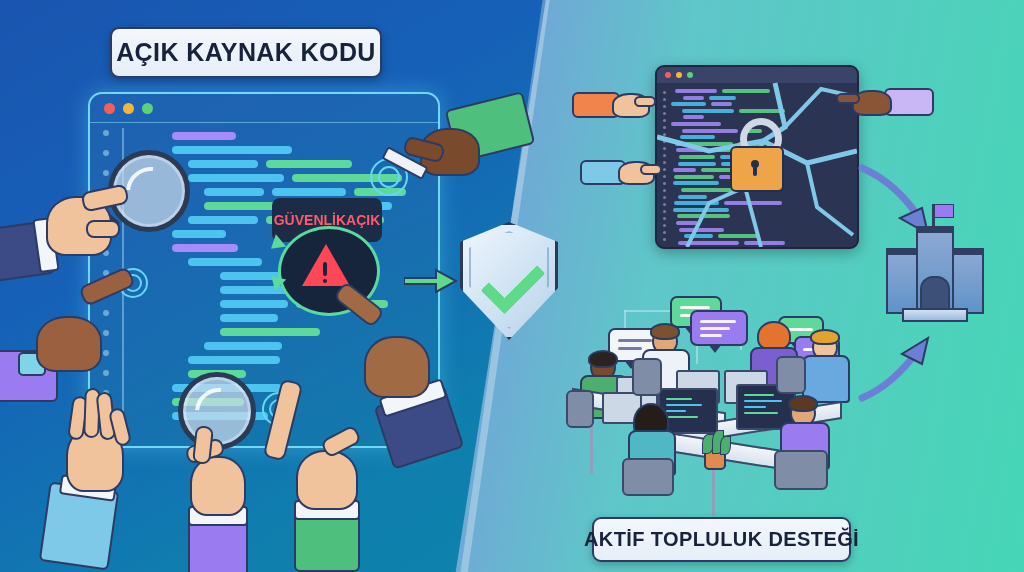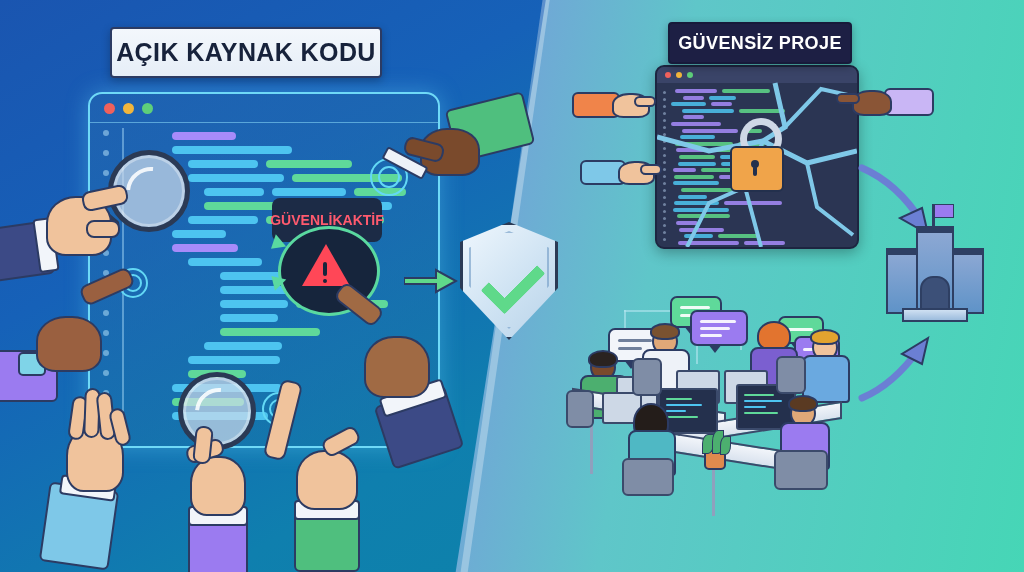--- a/index.html
+++ b/index.html
@@ -11,21 +11,21 @@
     background:linear-gradient(150deg,#1a55b0 0%,#1661b8 28%,#0f7fae 60%,#0b86a6 100%);}
   .bg-right{position:absolute;inset:0;
     background:linear-gradient(100deg,#8b6cf0 0%,#8f70ee 22%,#5fc6c9 62%,#46d6b6 100%);
     clip-path:polygon(53.3% 0%, 100% 0%, 100% 100%, 44.5% 100%);}
   .divider{position:absolute;top:-4%;left:0;width:100%;height:110%;
     clip-path:polygon(53.3% 0%, 54.0% 0%, 45.2% 100%, 44.5% 100%);
     background:rgba(255,255,255,.30);}
 
   
   .badge{position:absolute;display:flex;align-items:center;justify-content:center;
-    border-radius:4px;letter-spacing:.4px;white-space:nowrap;}
+    border-radius:9px;letter-spacing:.4px;white-space:nowrap;}
   .badge.light{background:linear-gradient(180deg,#f3f7fc,#e6eef7);color:#17223b;
     border:2.5px solid #2c3b63;box-shadow:0 3px 8px rgba(0,0,0,.25);}
   .badge.dark{background:#1d1f44;color:#ffffff;border:2px solid #171a3a;
     box-shadow:0 3px 8px rgba(0,0,0,.3);}
 
   #badge-open-source{left:110px;top:27px;width:268px;height:47px;font-size:25px;font-weight:bold;}
   #badge-insecure{left:668px;top:22px;width:180px;height:38px;font-size:18px;font-weight:bold;}
   #badge-community{left:592px;top:517px;width:255px;height:41px;font-size:20px;font-weight:bold;}
 
   
@@ -235,21 +235,21 @@
   <div class="ripple" style="left:124px;top:274px;width:14px;height:14px;"></div>
   <div class="ripple" style="left:262px;top:392px;width:30px;height:30px;"></div>
   <div class="ripple" style="left:269px;top:399px;width:16px;height:16px;"></div>
   <div class="ripple" style="left:370px;top:158px;width:34px;height:34px;"></div>
   <div class="ripple" style="left:378px;top:166px;width:18px;height:18px;"></div>
 
   <div id="vuln">
     <div id="vuln-label">
       <span>GÜVENLİK</span>
         <br>
-      <span>AKTİF</span>
+      <span>AÇIK</span>
     </div>
     <div id="vuln-circle"></div>
     <div id="vuln-tri"></div>
     <div id="vuln-bang"></div>
     <div id="vuln-dot"></div>
     <div class="vuln-arrow" style="left:-4px;top:40px;transform:rotate(-130deg);"></div>
     <div class="vuln-arrow" style="left:-4px;top:76px;transform:rotate(-45deg);"></div>
   </div>
 
   <svg id="arrow-green" viewBox="0 0 54 26">
@@ -538,15 +538,15 @@
 
   <div class="hand" style="left:402px;top:104px;">
     <div class="sleeve" style="left:48px;top:-4px;width:76px;height:50px;background:#4fbf7e;transform:rotate(-14deg);"></div>
     <div class="palm" style="left:18px;top:24px;width:56px;height:44px;background:#7a4a2c;"></div>
     <div class="finger" style="left:2px;top:36px;width:36px;height:15px;background:#7a4a2c;transform:rotate(14deg);"></div>
     <div style="position:absolute;left:-20px;top:52px;width:42px;height:10px;background:#eef2f8;
          border:2.5px solid #2c3b63;border-radius:3px;transform:rotate(28deg);"></div>
   </div>
 
   <div class="badge light" id="badge-open-source">AÇIK KAYNAK KODU</div>
-  <div class="badge dark" id="badge-insecure">GÜVENSİZ PROJE</div>
+  <div class="badge light" id="badge-community">AKTİF TOPLULUK DESTEĞİ</div>
 
 </div>
 
 </body></html>

